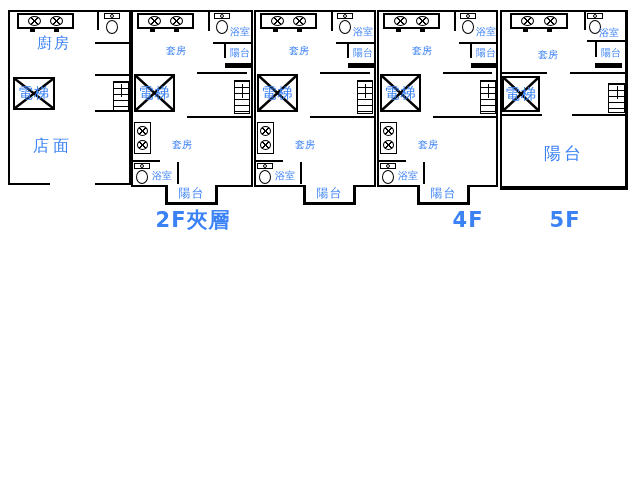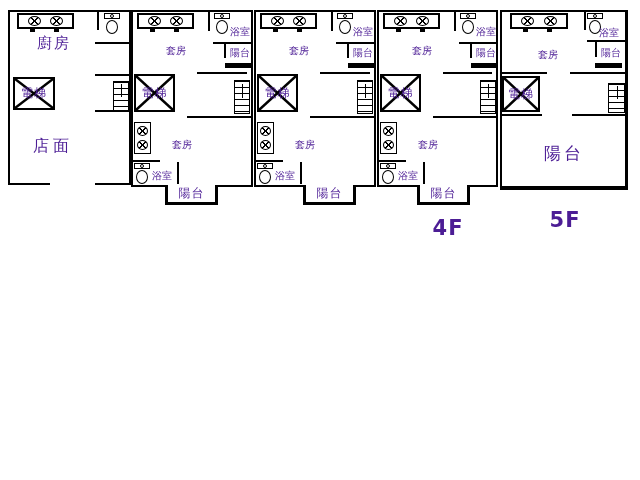--- a/index.html
+++ b/index.html
@@ -1,17 +1,17 @@
 <!DOCTYPE html>
 <html><head>
 <meta charset="utf-8">
 <style>
   html,body{margin:0;padding:0;background:#fff;}
   .canvas{position:relative;width:640px;height:480px;background:#ffffff;overflow:hidden;
-          font-family:"DejaVu Sans","Liberation Sans",sans-serif;color:#4c1d95;}
+          font-family:"DejaVu Sans","Liberation Sans",sans-serif;color:#3b82f6;}
   .canvas *{box-sizing:border-box;}
   .unit{position:absolute;top:10px;}
   .u1{left:8px;width:123px;height:175px;}
   .u2{left:131px;width:122px;height:177px;}
   .u3{left:254px;width:122px;height:177px;}
   .u4{left:377px;width:121px;height:177px;}
   .u5{left:500px;width:128px;height:180px;}
 
   .outer{position:absolute;inset:0;border:2px solid #000;}
   .u1 .outer{border-bottom:none;}
@@ -43,21 +43,21 @@
 
   
   .stairs{position:absolute;border:1px solid #000;
           background:repeating-linear-gradient(to bottom,#000 0 1px,transparent 1px 6px);}
   .stairs i{position:absolute;left:50%;top:8%;bottom:46%;width:1px;background:#000;}
 
   
   .elev{position:absolute;border:2px solid #000;}
   .elev svg{position:absolute;inset:0;width:100%;height:100%;}
   .elev span{position:absolute;inset:0;display:flex;align-items:center;justify-content:center;
-             font-size:12px;letter-spacing:1px;}
+             font-size:15px;letter-spacing:1px;}
 
   .bar{position:absolute;background:#000;}
   .balc{position:absolute;border:3px solid #000;border-top:none;display:flex;
         align-items:center;justify-content:center;font-size:12px;letter-spacing:1px;background:#fff;}
 
   
   .std .stoveh{left:6px;top:3px;width:57px;}
   .std .bpart{left:77px;top:0;width:2px;height:21px;}
   .std .ttop{left:83px;top:3px;}
   .std .lbl-batht{left:99px;top:17px;}
@@ -113,21 +113,21 @@
   .u5 .lowwr{left:72px;top:104px;right:0;height:2px;}
   .u5 .balcmain{position:absolute;left:0;top:106px;right:0;bottom:0;display:flex;
                 align-items:center;justify-content:center;font-size:17px;letter-spacing:3px;}
 
   
   .cap{position:absolute;top:209px;width:122px;font-weight:bold;font-size:21px;
        text-align:center;letter-spacing:1px;line-height:1.1;}
   .cap1{left:8px;width:123px;}
   .cap2{left:132px;}
   .cap3{left:267px;}
-  .cap4{left:387px;margin-top:8px;}
+  .cap4{left:407px;}
   .cap5{left:504px;}
 </style>
 </head>
 <body>
 
 <div class="canvas">
 
   <div class="unit u1">
     <div class="outer"></div>
     <div class="w bwl"></div>
@@ -349,16 +349,17 @@
       <span>電梯</span>
     </div>
     <div class="stairs">
         <i></i>
       </div>
     <div class="w lowwl"></div>
     <div class="w lowwr"></div>
     <div class="balcmain">陽台</div>
   </div>
 
+  <div class="cap cap2">2F夾層</div>
   <div class="cap cap4">4F</div>
   <div class="cap cap5">5F</div>
 
 </div>
 
 </body></html>

